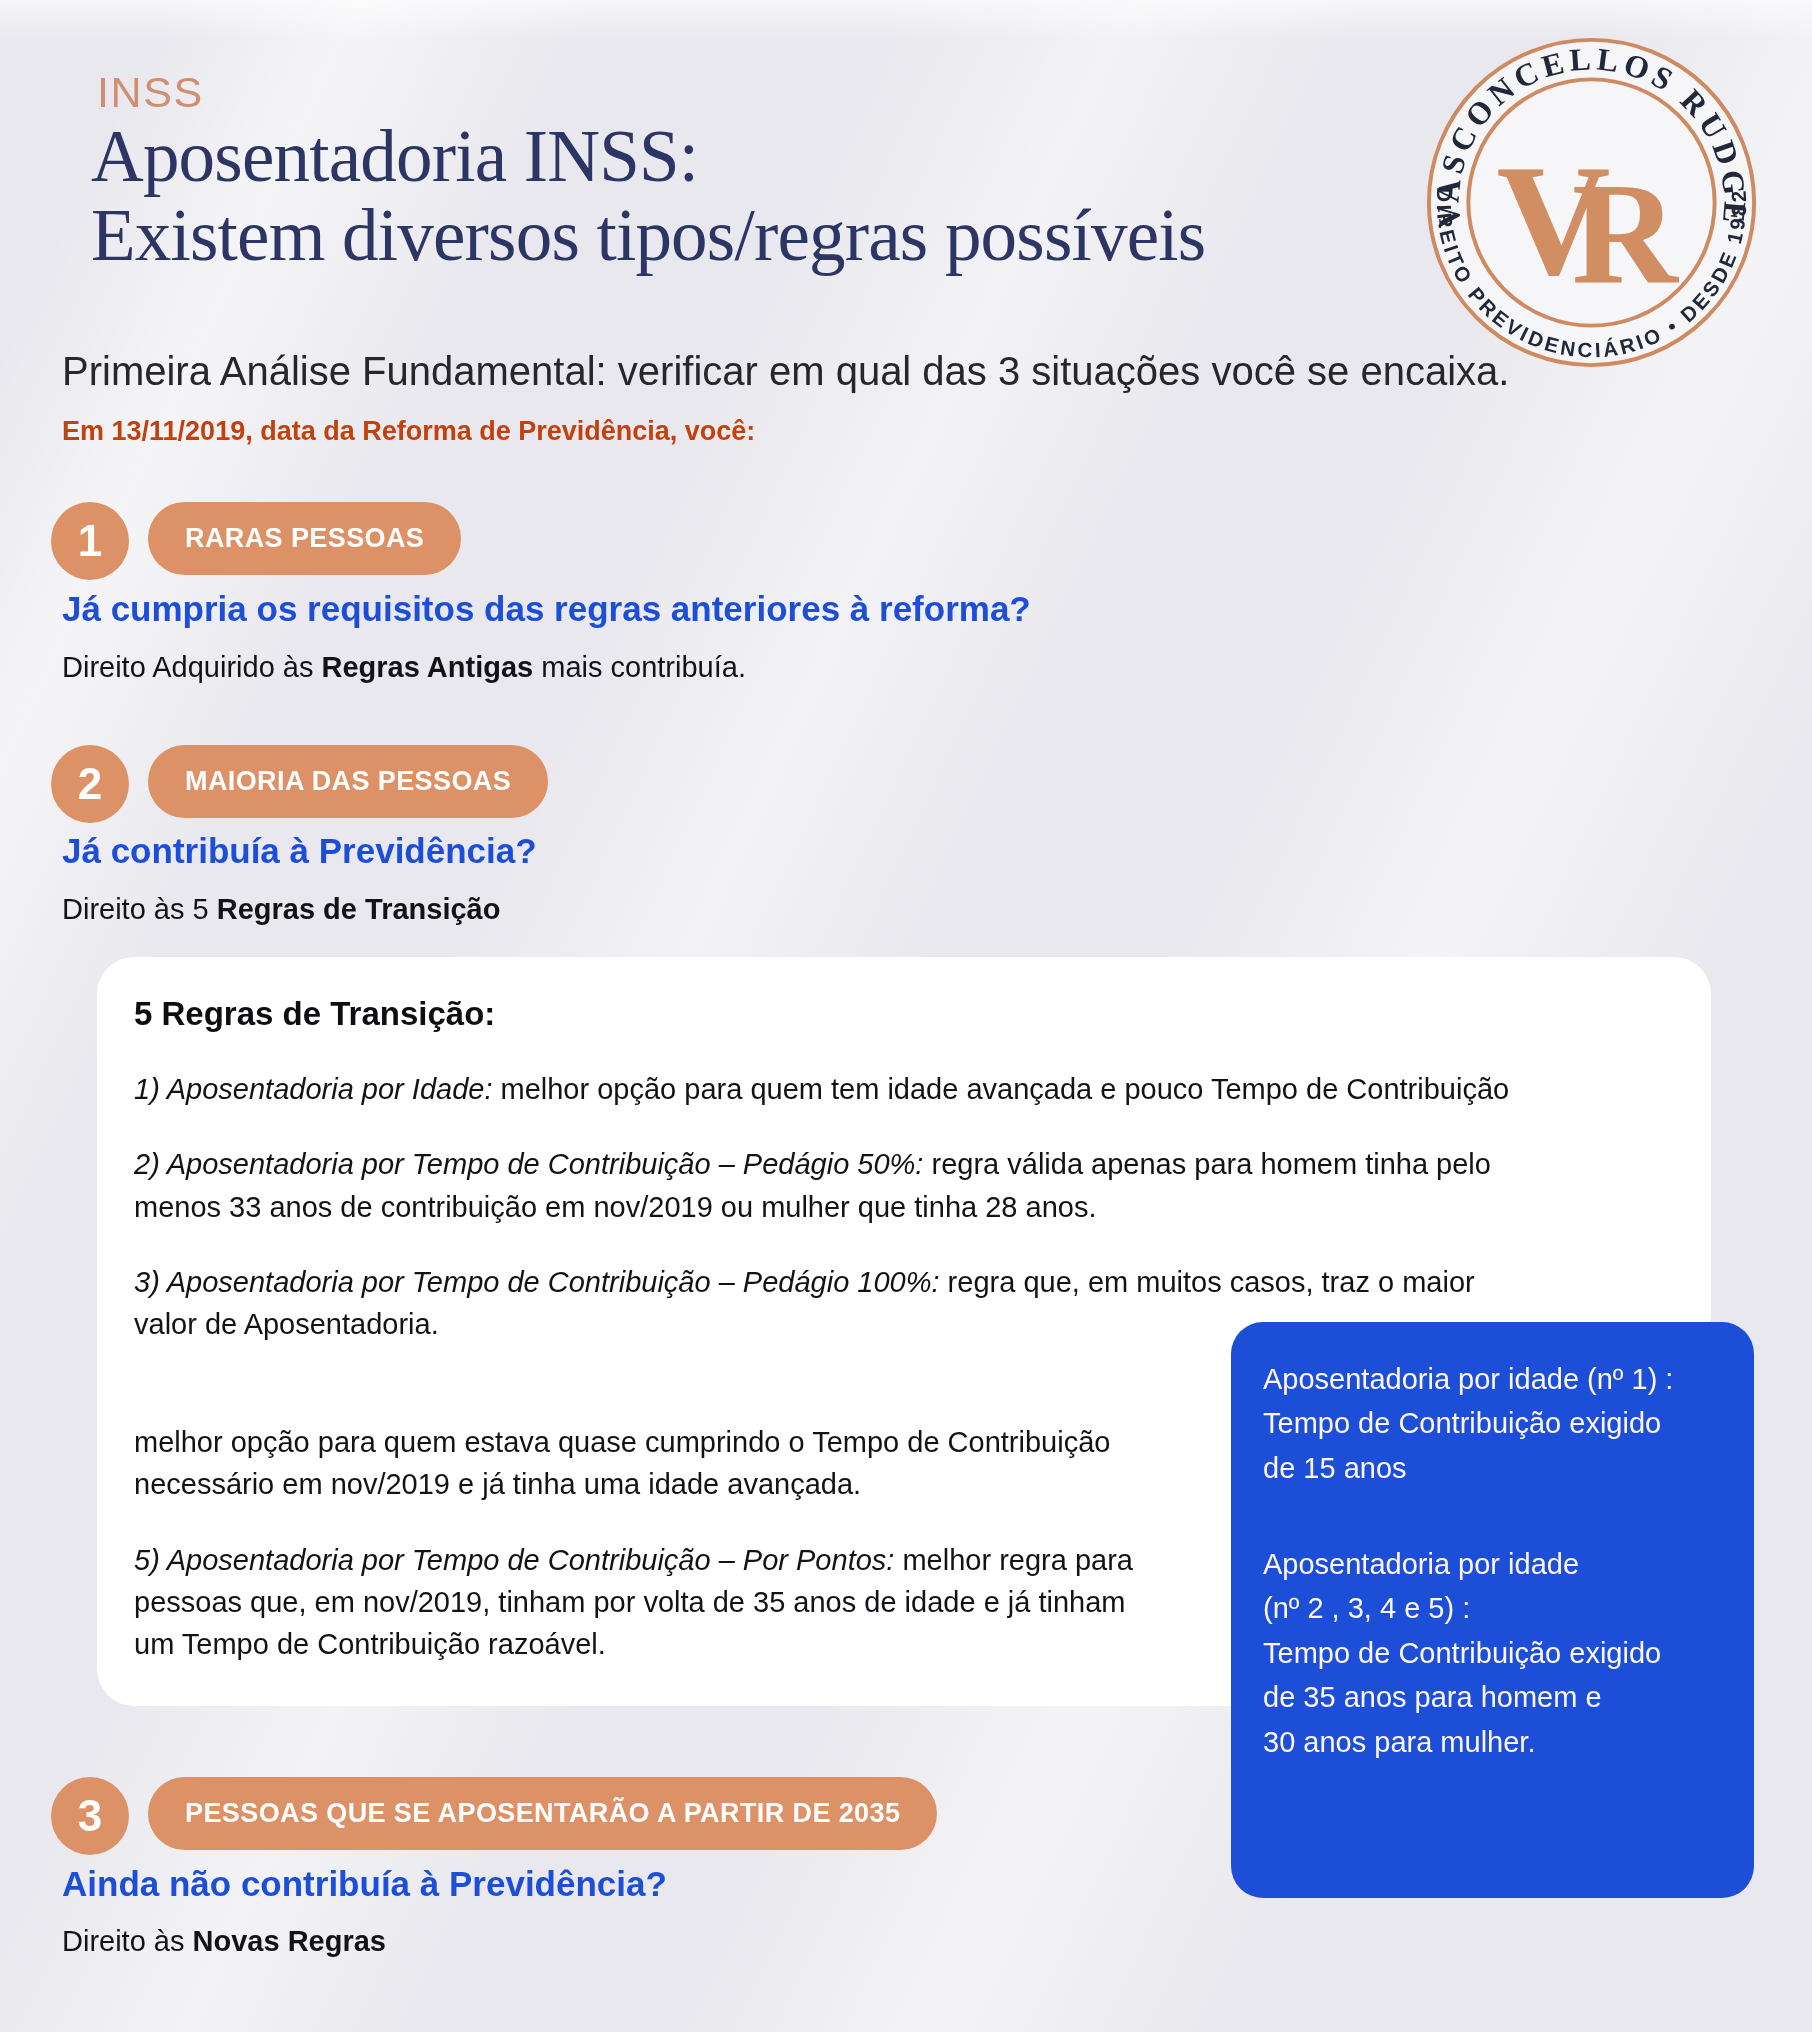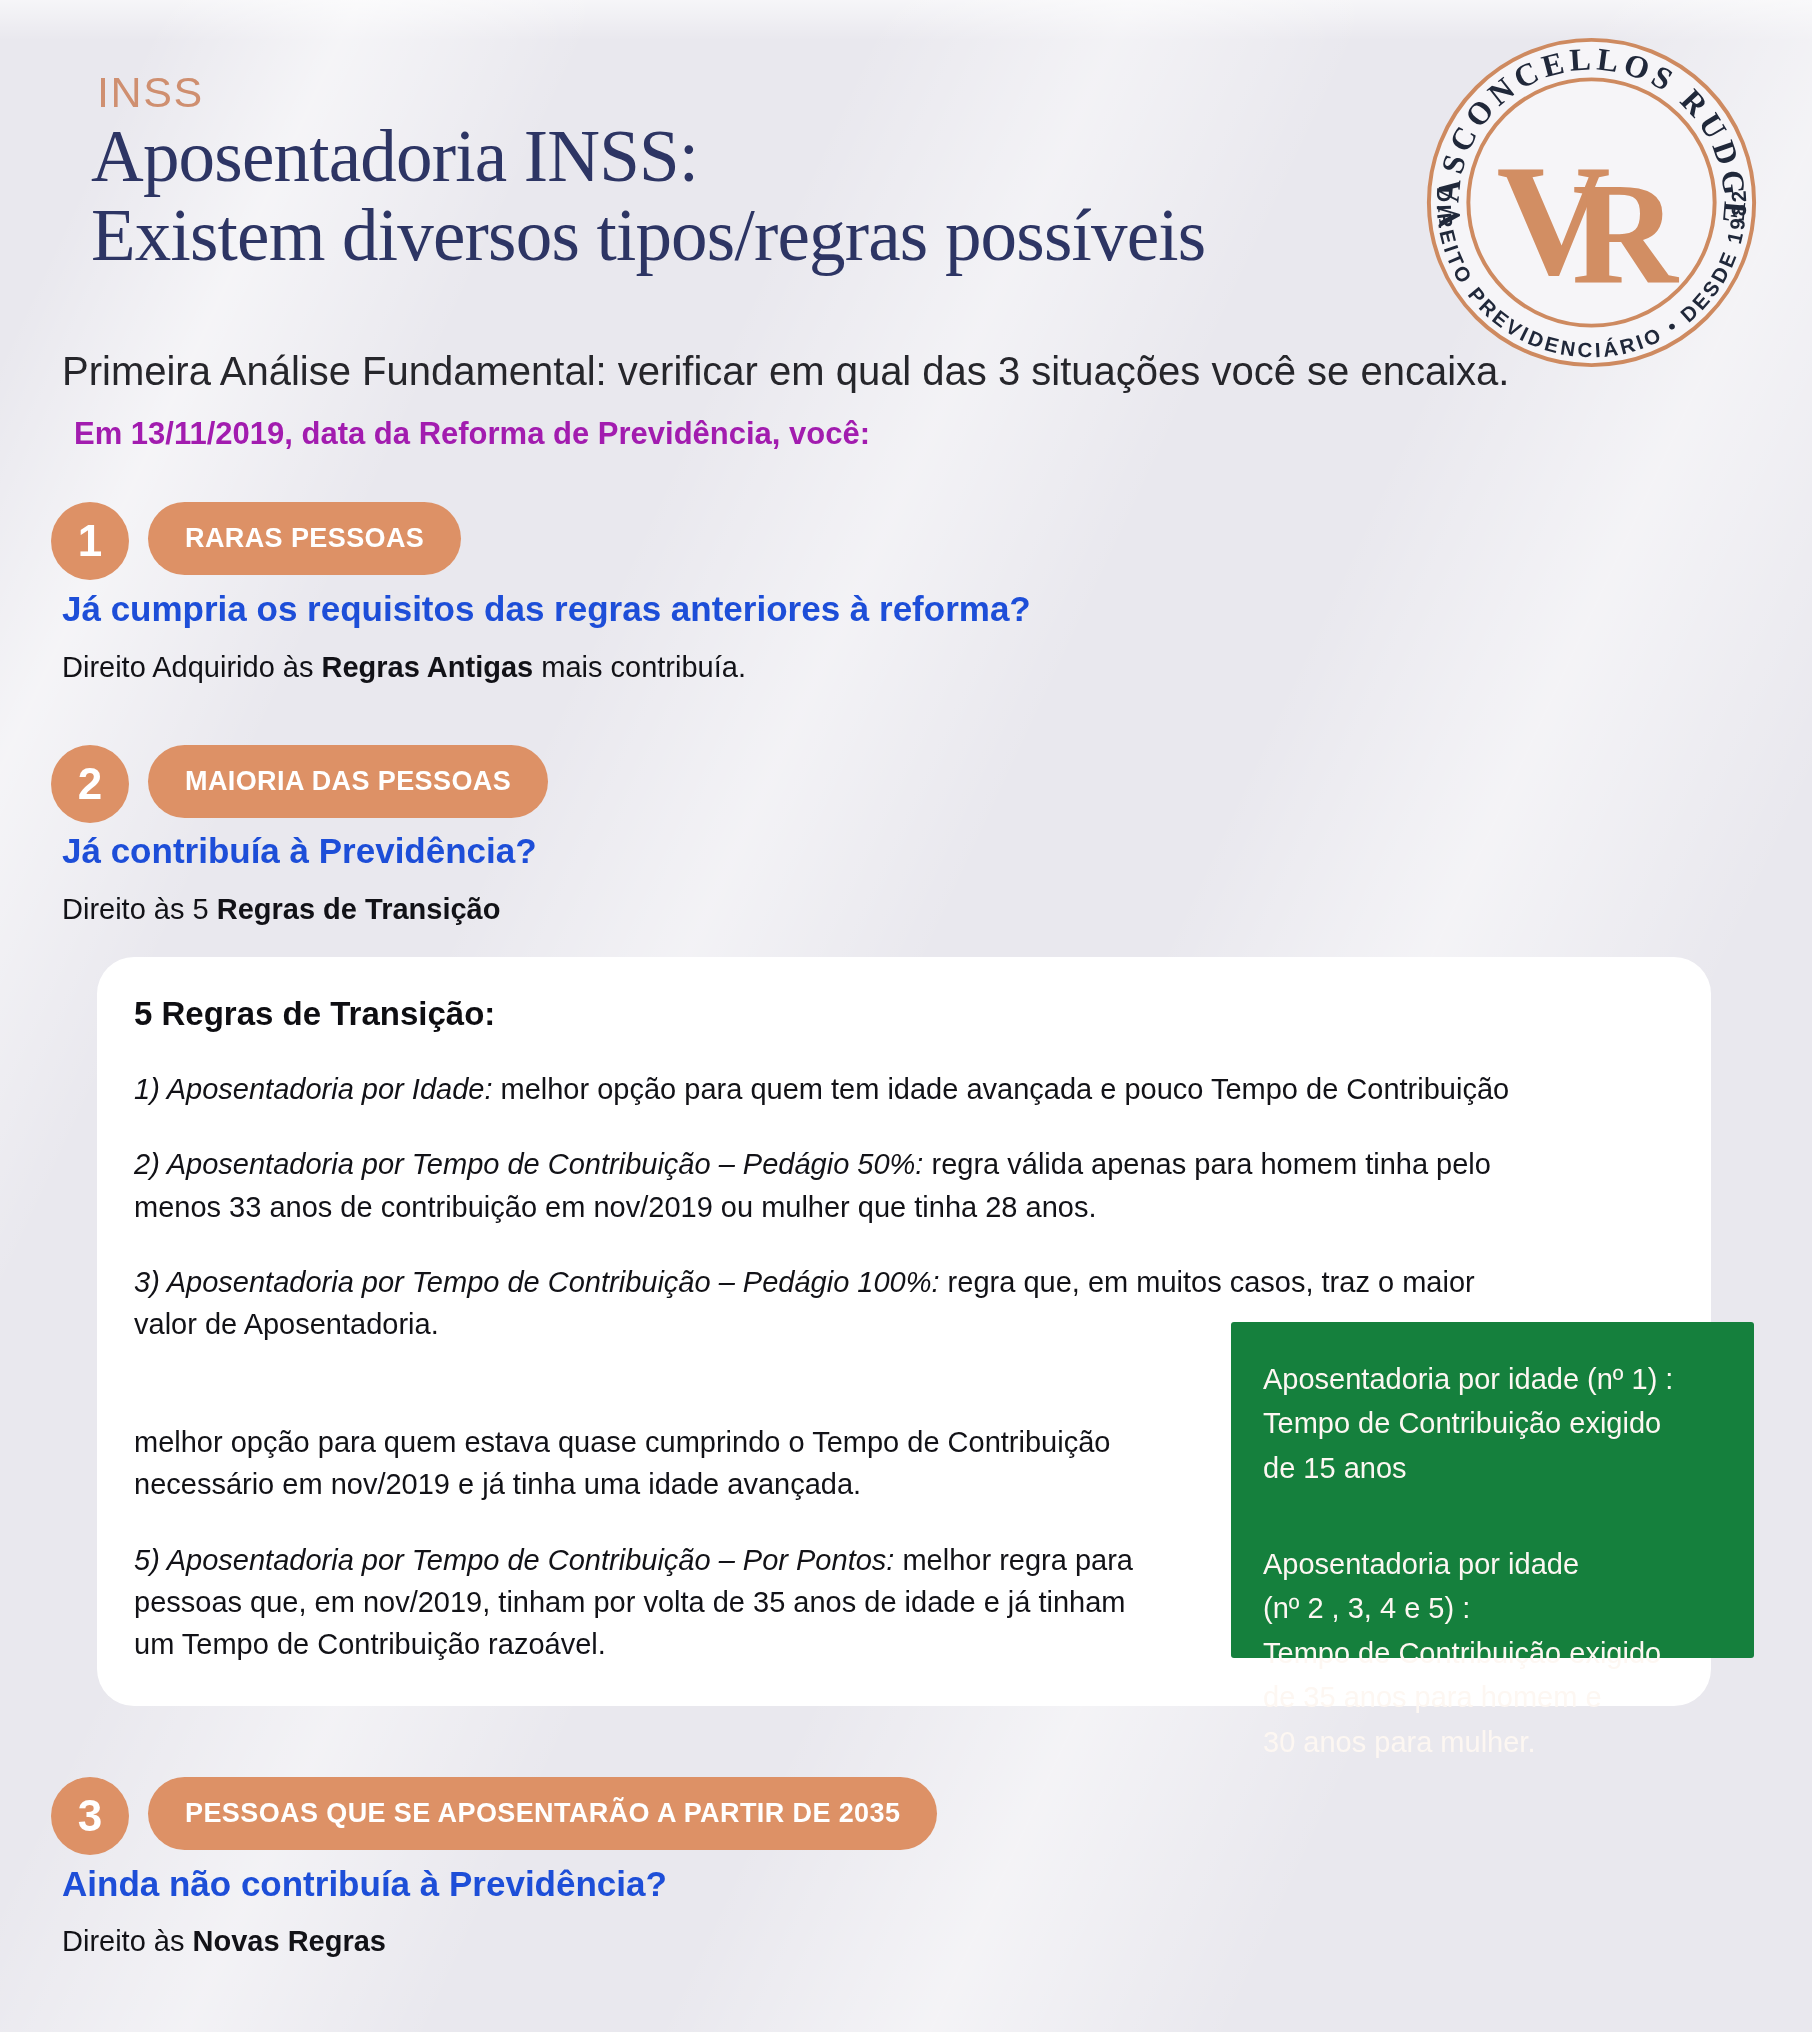--- a/index.html
+++ b/index.html
@@ -27,22 +27,22 @@
   .title{
     position:absolute;left:91px;top:118px;margin:0;
     font-family:"Liberation Serif", serif;font-weight:400;
     font-size:73px;line-height:1.08;letter-spacing:-0.8px;color:#2d3564;
   }
   .subtitle{
     position:absolute;left:62px;top:349px;margin:0;
     font-size:40px;color:#26262b;
   }
   .intro{
-    position:absolute;left:74px;top:416px;margin:0;
-    font-size:31px;font-weight:700;color:#a21caf;
+    position:absolute;left:62px;top:416px;margin:0;
+    font-size:27px;font-weight:700;color:#c2410c;
   }
 
   .seal{position:absolute;left:1421px;top:32px;}
 
   .badge{
     position:absolute;left:51px;width:78px;height:78px;border-radius:50%;
     background:#dd9166;color:#fff;font-weight:700;font-size:44px;
     display:flex;align-items:center;justify-content:center;
   }
   .pill{
@@ -78,22 +78,22 @@
   }
   .card h3{
     margin:0 0 35px 0;font-size:33px;font-weight:700;color:#0e0e12;
   }
   .card p.item{
     margin:0 0 33px 0;font-size:29px;line-height:1.46;color:#121217;max-width:1541px;
   }
   .card p.item:last-child{margin-bottom:8px;}
 
   .sidebox{
-    position:absolute;left:1231px;top:1322px;width:523px;height:336px;
-    background:#15803d;border-radius:3px;box-sizing:border-box;
+    position:absolute;left:1231px;top:1322px;width:523px;height:576px;
+    background:#1d4ed8;border-radius:32px;box-sizing:border-box;
     padding:35px 22px 30px 32px;color:#fdf7f2;
   }
   .sidebox p{
     margin:0;font-size:29px;line-height:1.53;
   }
   .sidebox p + p{margin-top:52px;}
 </style>
 </head>
 <body>
 

